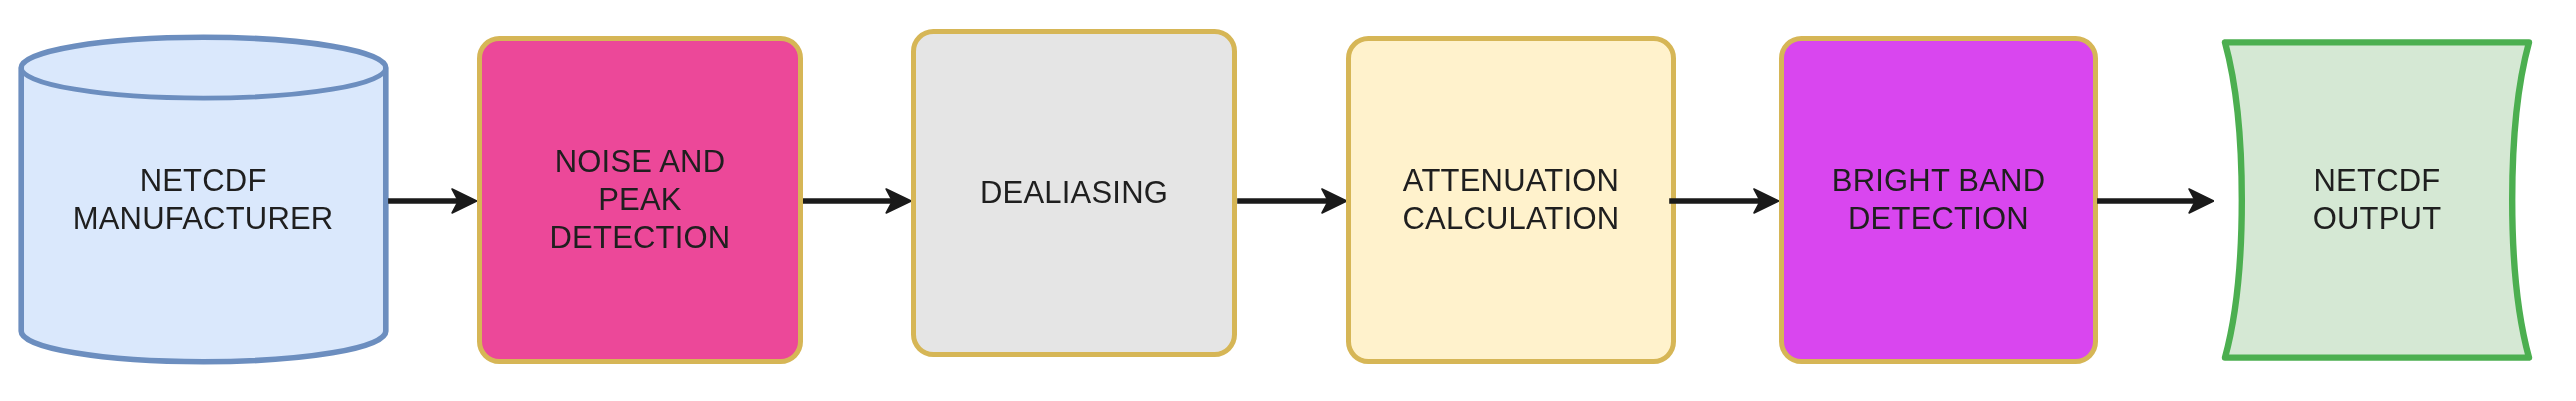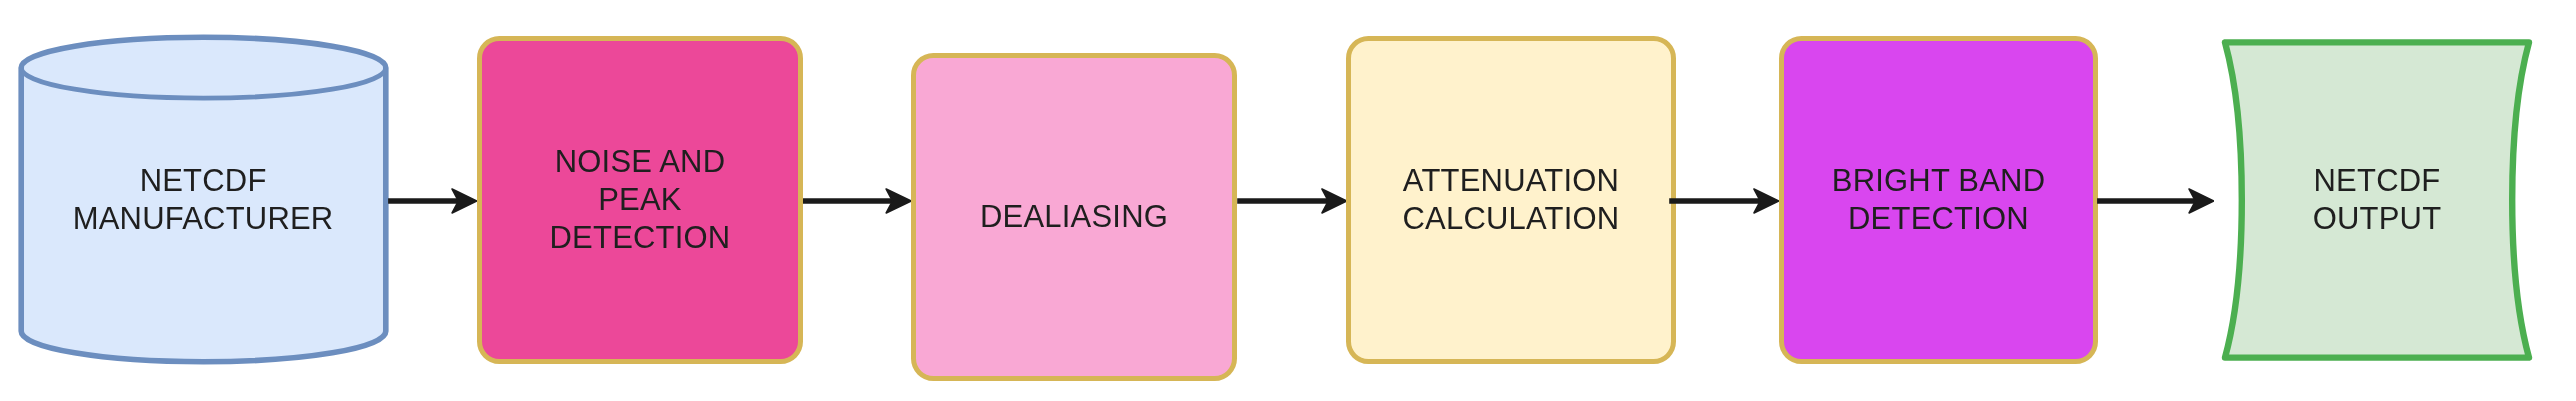--- a/index.html
+++ b/index.html
@@ -90,22 +90,22 @@
 DETECTION</div>
   </div>
 
   <div class="arrow" id="edge-2" style="left:803px; top:185px; width:108px; height:32px;">
     <svg width="108" height="32" viewBox="0 0 135 40">
       <line x1="0" y1="20" x2="116" y2="20" stroke="#1a1a1a" stroke-width="7"></line>
       <path d="M 135 20 L 104 35 L 112 20 L 104 5 Z" fill="#1a1a1a" stroke="#1a1a1a" stroke-width="2" stroke-linejoin="round"></path>
     </svg>
   </div>
 
-  <div class="node process-box" id="node-dealiasing" style="left:911px; top:53px; width:326px; height:328px;
-              background:#f9a8d4; border:5.6px solid #d6b656;">
+  <div class="node process-box" id="node-dealiasing" style="left:911px; top:29px; width:326px; height:328px;
+              background:#e5e5e5; border:5.6px solid #d6b656;">
     <div class="node-label">DEALIASING</div>
   </div>
 
   <div class="arrow" id="edge-3" style="left:1237px; top:185px; width:110px; height:32px;">
     <svg width="110" height="32" viewBox="0 0 137 40">
       <line x1="0" y1="20" x2="118" y2="20" stroke="#1a1a1a" stroke-width="7"></line>
       <path d="M 137 20 L 106 35 L 114 20 L 106 5 Z" fill="#1a1a1a" stroke="#1a1a1a" stroke-width="2" stroke-linejoin="round"></path>
     </svg>
   </div>
 

